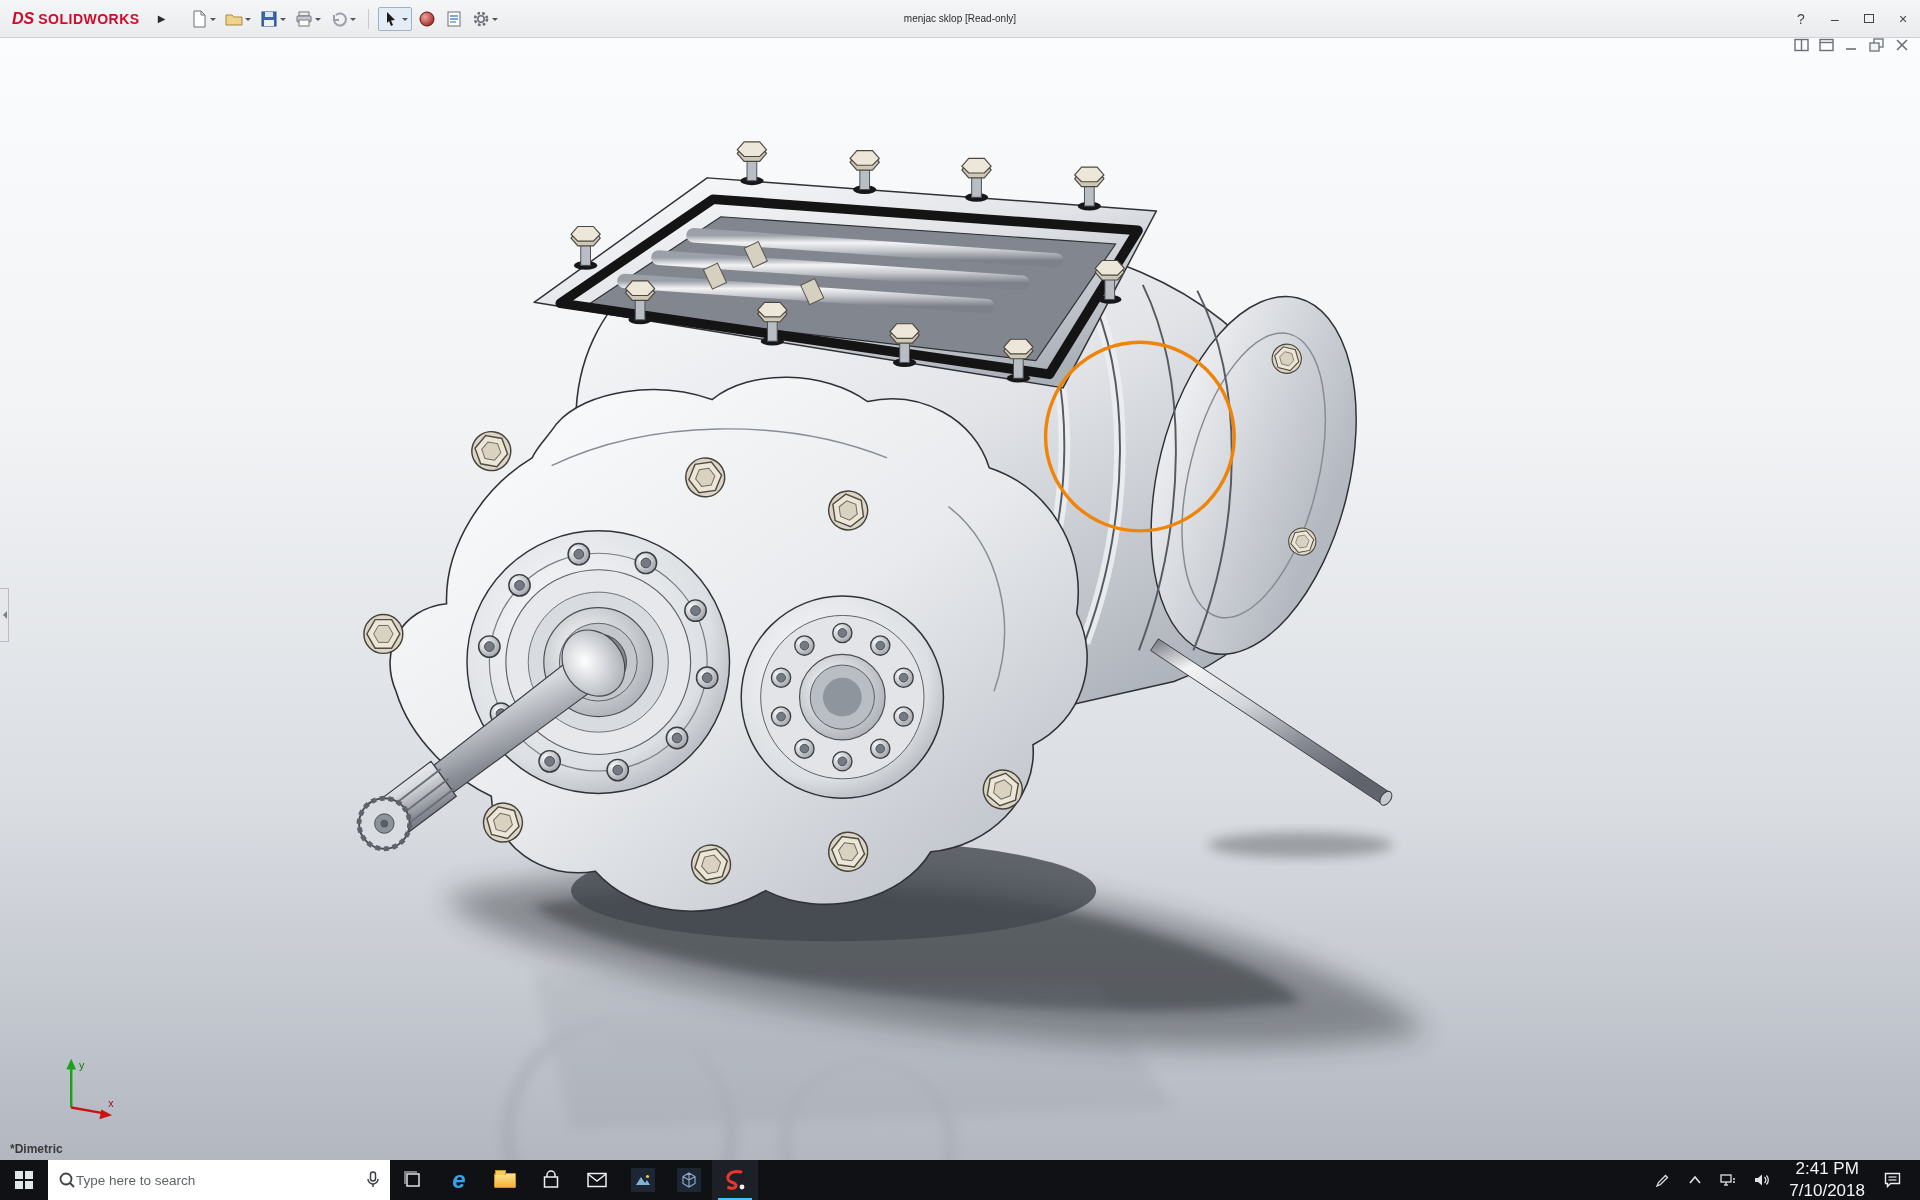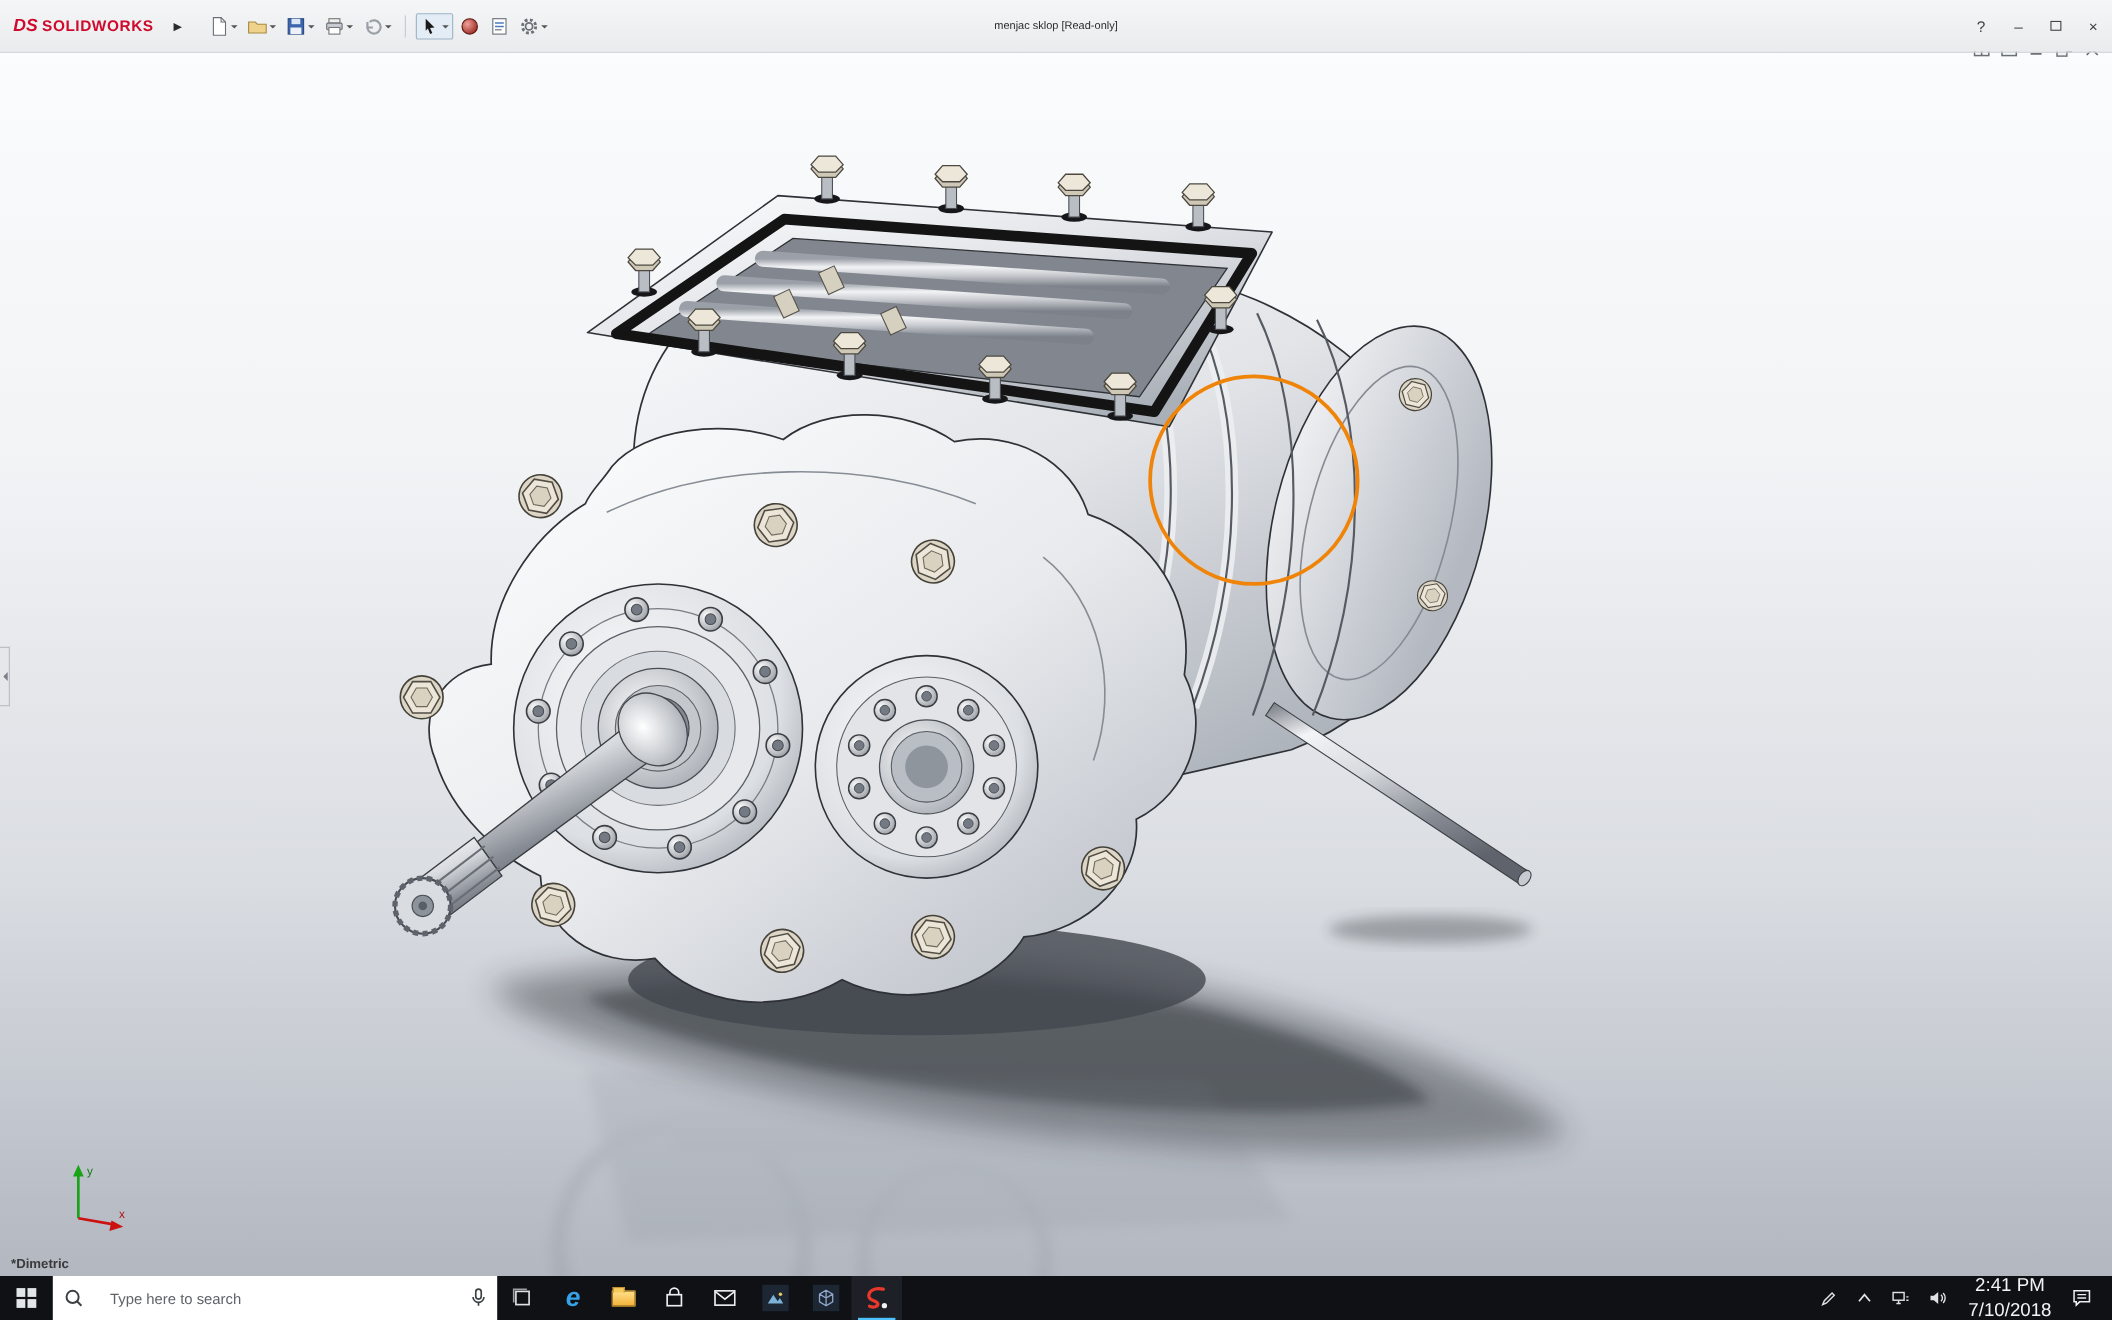--- a/index.html
+++ b/index.html
@@ -1,20 +1,20 @@
 <!DOCTYPE html>
 <html><head>
 <meta charset="utf-8">
 <style>
   * { margin:0; padding:0; box-sizing:border-box; }
   html,body { width:1920px; height:1200px; overflow:hidden;
     font-family:"Liberation Sans", sans-serif; background:#e8eaec; }
 
   
-  .titlebar { position:absolute; top:0; left:0; width:1920px; height:48px;
+  .titlebar { position:absolute; top:0; left:0; width:1920px; height:38px;
     background:linear-gradient(#f5f6f7,#e9ebed); border-bottom:1px solid #cdd0d4;
     display:flex; align-items:center; z-index:30; }
   .brand { display:flex; align-items:baseline; gap:4px; padding:0 10px 0 12px; }
   .ds-glyph { font-weight:800; font-style:italic; font-size:16px; color:#cf0a2c; }
   .brand-name { font-weight:700; font-size:14px; letter-spacing:.5px; color:#cf0a2c;text-align:right; }
   .menu-arrow { font-size:10px; color:#2b2b2b; padding:4px 8px; cursor:default; }
   .toolbar { display:flex; align-items:center; margin-left:14px; gap:3px; }
   .tb-btn { display:flex; align-items:center; gap:2px; height:24px; padding:0 3px; border-radius:2px; }
   .tb-btn.active-tool { background:#e4ecf5; border:1px solid #9cb4c8; }
   .caret { width:0; height:0; border:3px solid transparent; border-top-color:#555; margin-top:4px; }
@@ -36,21 +36,21 @@
     border:1px solid #b8bcc2; border-left:none; display:flex; align-items:center; justify-content:center; }
   .panel-tab .tri { width:0; height:0; border:4px solid transparent; border-right-color:#7a7f86; margin-right:2px; }
 
   
   .taskbar { position:absolute; bottom:0; left:0; width:1920px; height:40px; background:#101114;
     display:flex; align-items:stretch; z-index:40; color:#e8eaec; }
   .tb-cell { display:flex; align-items:center; justify-content:center; }
   .start { width:48px; }
   .win-logo { display:grid; grid-template-columns:8px 8px; grid-template-rows:8px 8px; gap:1.5px; }
   .win-logo div { background:#e3e6e9; }
-  .search-box { width:404px; background:#ffffff; display:flex; align-items:center; padding:0 10px; gap:24px; }
+  .search-box { width:342px; background:#ffffff; display:flex; align-items:center; padding:0 10px; gap:0; }
   .search-box input { border:none; outline:none; flex:1; font-size:13.5px; color:#333;
     font-family:"Liberation Sans", sans-serif; background:transparent; }
   .search-box input::placeholder { color:#5f6368; }
   .app-btn { width:46px; position:relative; }
   .app-btn.active { background:#1d2averify6; }
   .app-btn.active { background:#1d2026; }
   .app-btn.active::after { content:""; position:absolute; bottom:0; left:6px; right:6px; height:2px; background:#4cc2ff; }
   .edge-glyph { font-size:24px; font-weight:700; color:#35a3e8; font-style:italic; line-height:1; }
   .folder-ico { width:22px; height:15px; background:linear-gradient(#ffe08a,#f2b23a); border:1px solid #c3932f;
     border-radius:1px; position:relative; }

